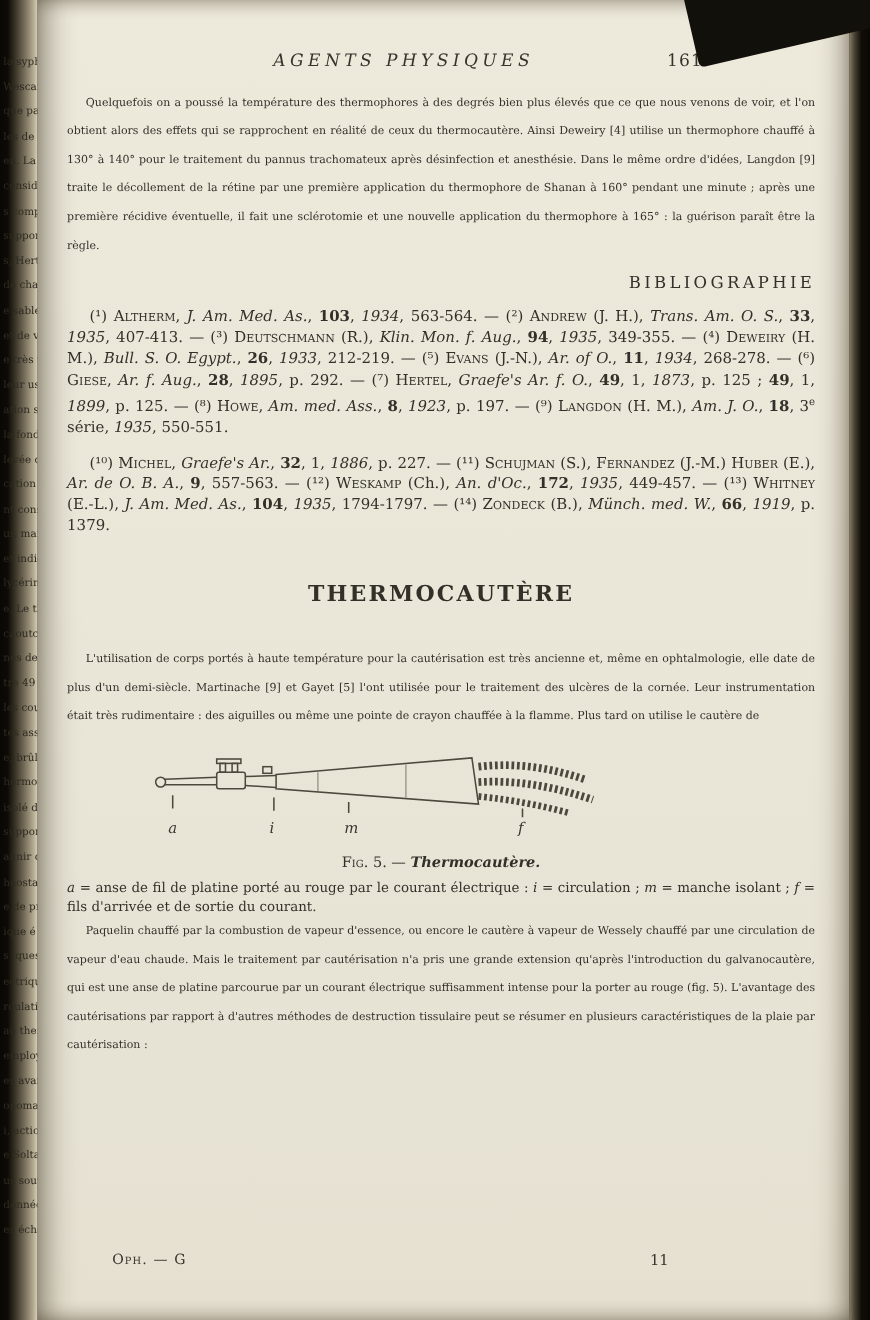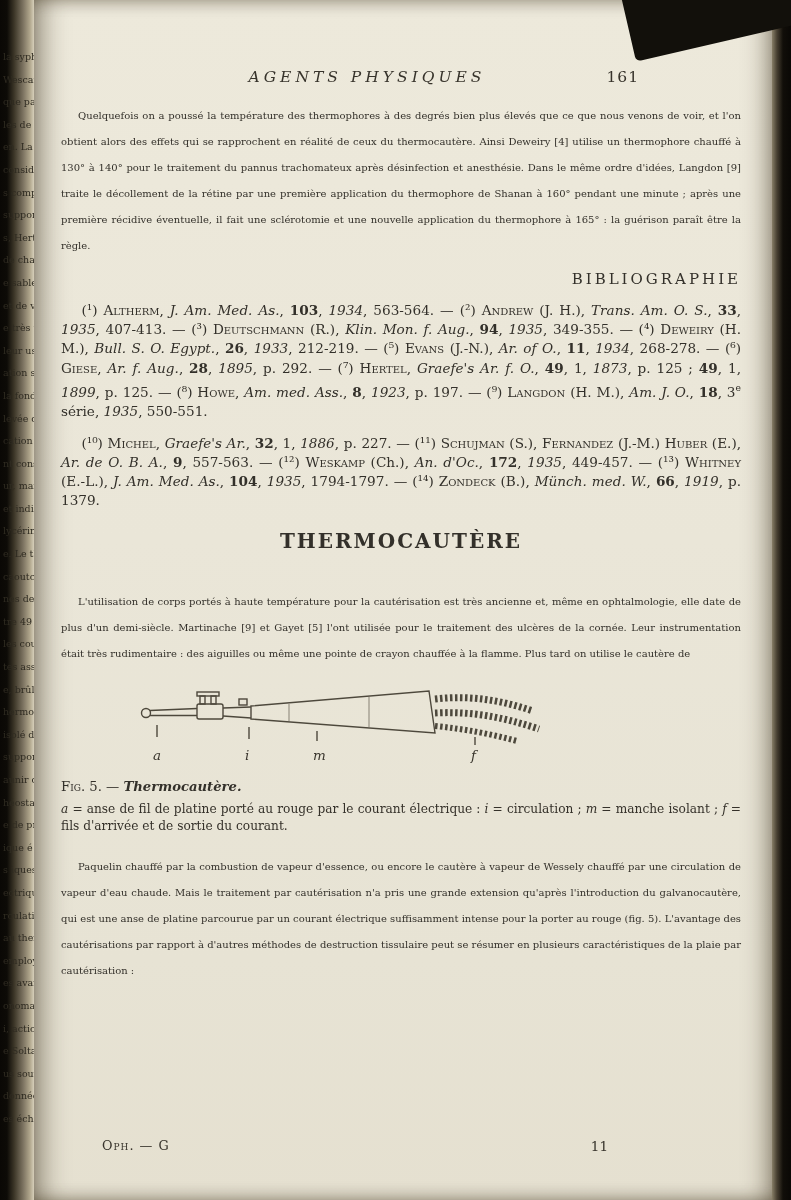--- a/index.html
+++ b/index.html
@@ -30,37 +30,37 @@
     background:#12100b;transform:rotate(-13deg);border-radius:5px;
   }
   
   .edge-frags{
     position:absolute;left:3px;top:46px;bottom:28px;width:31px;overflow:hidden;z-index:5;
     color:#2f2b21;font-size:9.5px;line-height:22.6px;white-space:nowrap;
   }
   .edge-frag{white-space:nowrap;}
   
   .content{position:absolute;left:27px;right:31px;top:0;bottom:0;color:#33302a;z-index:2;}
-  .header{position:relative;margin-top:68px;height:22px;font-size:15.5px;color:#37332b;}
+  .header{position:relative;margin-top:46px;height:22px;font-size:15.5px;color:#37332b;}
   .running-title{position:absolute;left:45%;transform:translateX(-50%);font-style:italic;letter-spacing:4px;white-space:nowrap;}
   .page-number{position:absolute;right:102px;letter-spacing:1px;}
   .para{font-size:10px;line-height:26px;text-align:justify;text-indent:1.7em;margin:0;}
   .para1{margin-top:13px;}
   .bib-head{margin-top:11px;text-align:right;font-size:15px;letter-spacing:3px;}
   .bib{font-size:13.6px;line-height:19.2px;text-align:justify;text-indent:1.5em;margin:13px 0 0 0;}
-  .section-head{margin-top:18px;text-align:center;font-size:20px;font-weight:bold;letter-spacing:2px;}
+  .section-head{margin-top:38px;text-align:center;font-size:20px;font-weight:bold;letter-spacing:2px;}
   .para2{margin-top:36px;}
   .figure{position:relative;margin-top:16px;height:88px;}
   .fig-svg{position:absolute;left:78px;top:0;}
   .fig-labels{position:absolute;left:78px;top:64px;width:420px;height:18px;font-style:italic;font-size:13.5px;color:#3a362e;}
   .fig-label{position:absolute;}
   .fig-label-a{left:14px;} .fig-label-i{left:106px;} .fig-label-m{left:174px;} .fig-label-f{left:332px;}
-  .fig-cap-title{font-size:13.2px;margin-top:8px;}
+  .fig-cap-title{text-align:center;font-size:13.2px;margin-top:8px;}
   .fig-cap-body{font-size:12.2px;line-height:17.5px;text-align:justify;margin-top:7px;color:#35312a;}
-  .para3{margin-top:18px;}
+  .para3{}
   .footer{position:absolute;left:27px;right:31px;bottom:46px;display:flex;justify-content:space-between;font-size:12.8px;color:#37332b;}
   .footer-left{font-variant:small-caps;letter-spacing:1px;padding-left:14px;text-align:center;}
   .footer-right{margin-right:102px;font-size:13.5px;}
   .watermark{
     position:absolute;left:390px;top:1000px;z-index:6;
     font-family:"DejaVu Sans", "Liberation Sans", sans-serif;
     font-size:39px;font-weight:normal;letter-spacing:0;white-space:nowrap;
   }
   
   .rt-i{font-style:italic;}

